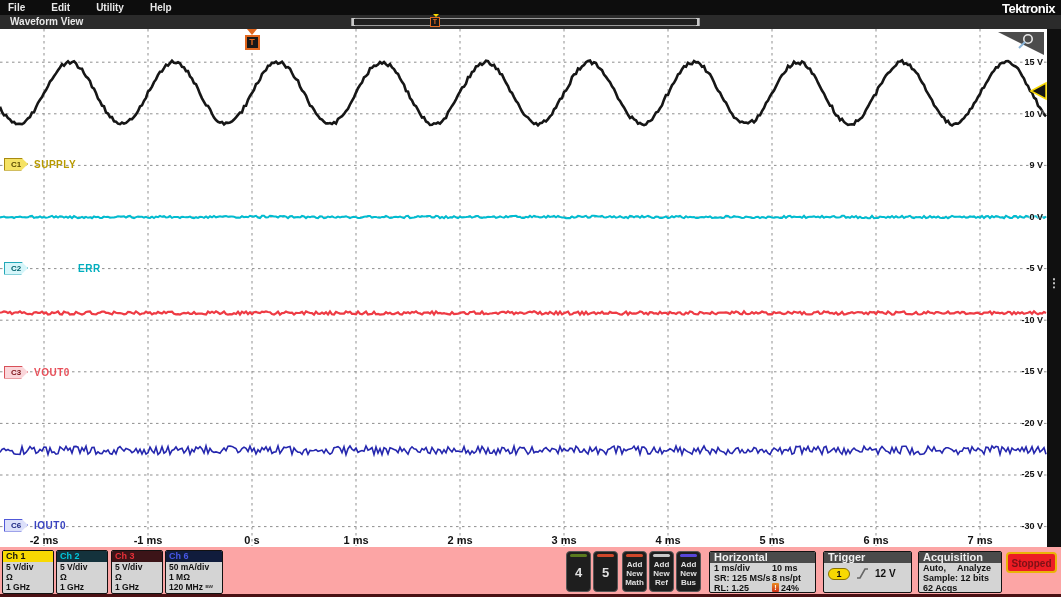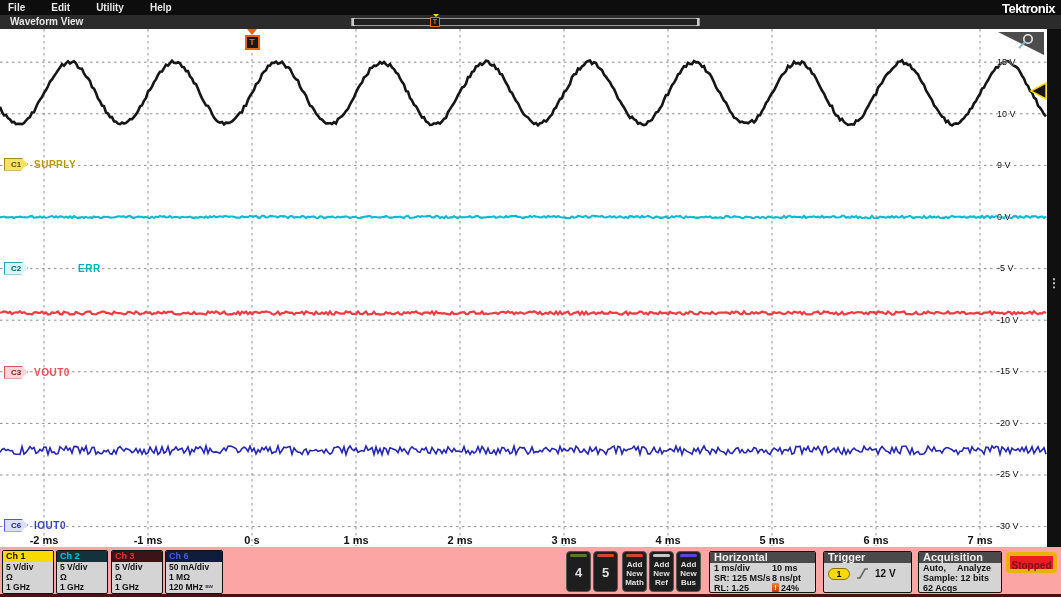--- a/index.html
+++ b/index.html
@@ -27,21 +27,21 @@
                   border:1px solid #e06a20; color:#e06a20; font-size:7px; font-weight:bold;
                   text-align:center; line-height:8px; }
   .overview-trig:before { content:""; position:absolute; left:2px; top:-4px;
                   border-left:3px solid transparent; border-right:3px solid transparent;
                   border-top:3px solid #f8d902; }
 
   
   .plot { position:absolute; left:0; top:29px; width:1047px; height:517px; background:#ffffff; }
   .plot svg { position:absolute; left:0; top:0; }
   .grid { stroke:#8f8f8f; stroke-width:1; stroke-dasharray:2.5 3.5; }
-  .vlabel { position:absolute; right:4px; width:46px; text-align:left; font-size:9px; font-weight:normal;
+  .vlabel { position:absolute; right:4px; width:46px; text-align:right; font-size:9px; font-weight:bold;
             color:#111; line-height:10px; text-shadow:0 0 2px #fff,0 0 2px #fff; }
   .tlabel { position:absolute; top:506px; width:44px; text-align:center; font-size:11px; font-weight:bold;
             color:#111; line-height:10px; }
   .ch-label { position:absolute; left:4px; display:flex; align-items:center; gap:6px; height:14px; }
   .ch-tag { width:24px; height:13px; font-size:8px; font-weight:bold; text-align:center; line-height:13px;
             clip-path:polygon(0 0,72% 0,100% 50%,72% 100%,0 100%); }
   .ch-name { font-size:10px; font-weight:bold; letter-spacing:0.5px; }
   .trig-marker { position:absolute; left:244px; top:0px; width:16px; text-align:center; }
   .trig-marker .tri { margin:0 auto; width:0; height:0; border-left:5px solid transparent;
             border-right:5px solid transparent; border-top:6px solid #e0661e; }
@@ -79,21 +79,21 @@
   .warn-badge { display:inline-block; width:7px; height:9px; background:linear-gradient(#e88a20,#d03018);
               color:#fff; font-size:7px; font-weight:bold; text-align:center; line-height:9px;
               border-radius:1px; margin-right:2px; }
 
   .trig-src { display:inline-block; width:22px; height:12px; background:#f8d902; border:1px solid #8a7200;
               border-radius:6px; color:#111; font-size:9px; font-weight:bold; text-align:center;
               line-height:11px; }
   .trig-level { font-size:10px; font-weight:bold; color:#111; }
 
   .stopped-btn { position:absolute; left:1006px; top:5px; width:51px; height:21px; background:#ed1c24;
-              border:4px solid #eab308; border-radius:4px; color:#7c1116; font-size:10px; font-weight:bold;
+              border:2px solid #eab308; border-radius:4px; color:#7c1116; font-size:10px; font-weight:bold;
               text-align:center; line-height:19px; }
 </style>
 </head>
 <body>
 
 <div id="app">
 
   <div class="menu-bar">
     <span class="menu-item">File</span>
     <span class="menu-item">Edit</span>

